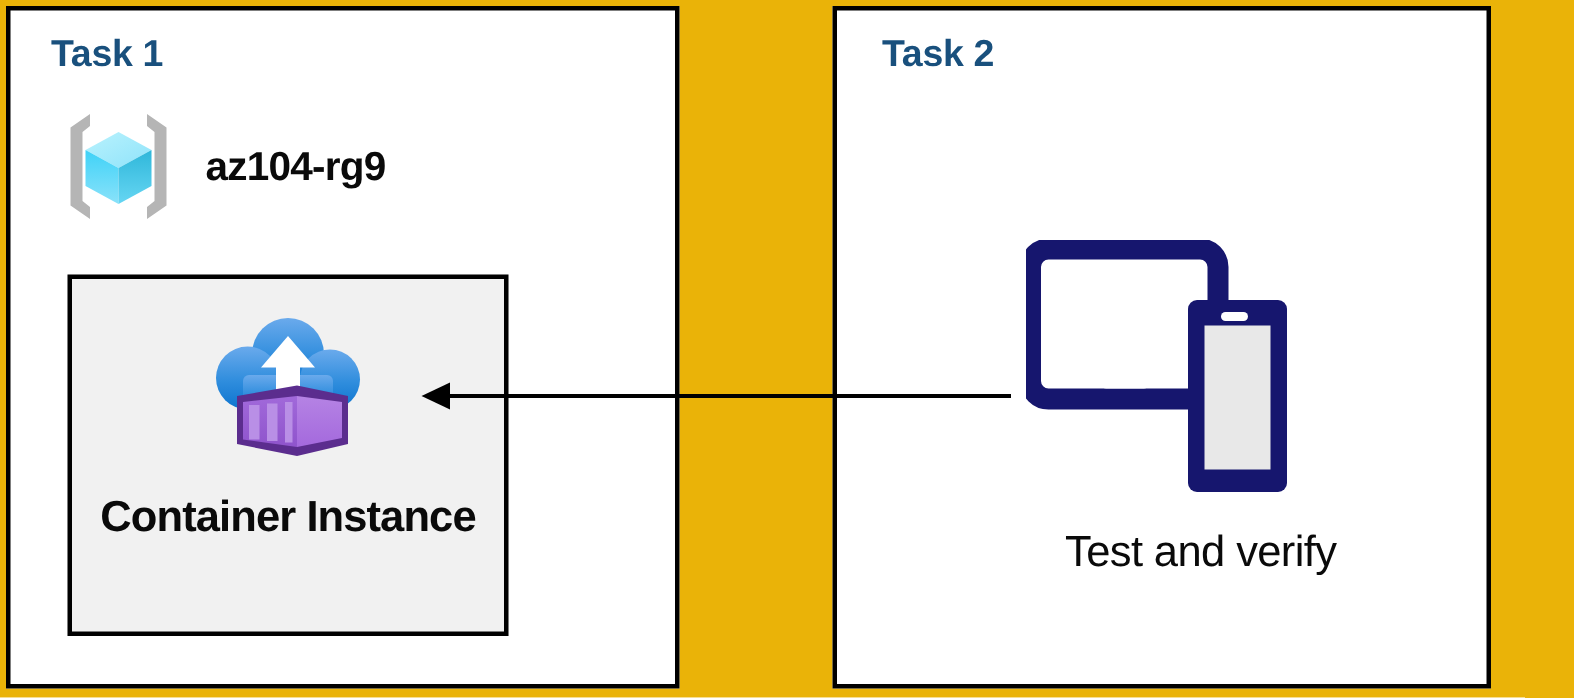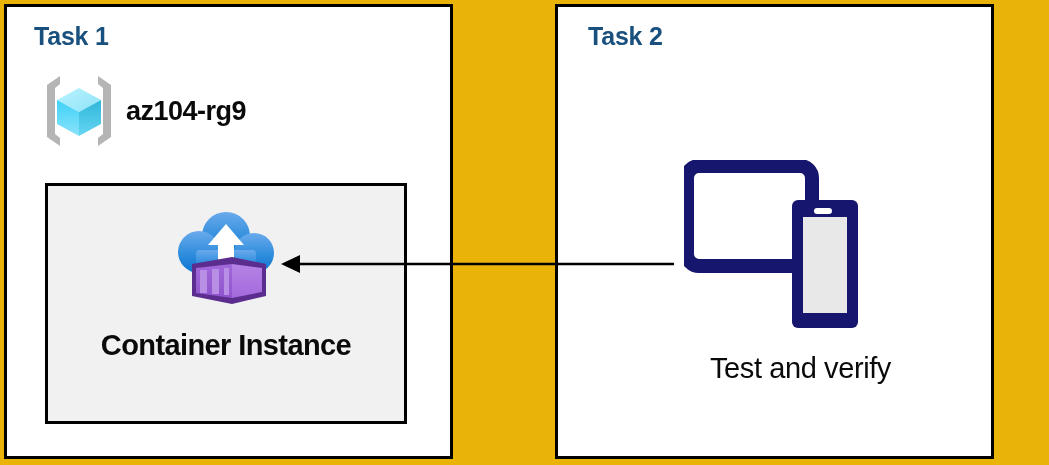--- a/index.html
+++ b/index.html
@@ -39,38 +39,38 @@
   #title-task1 { left: 27px; top: 15px; }
   #title-task2 { left: 30px; top: 15px; }
 
   
   #rg-row {
     position: absolute;
     left: 30px;
     top: 62px;
     display: flex;
     align-items: center;
-    gap: 5px;
+    gap: 16px;
   }
   #rg-icon { width: 84px; height: 84px; display: block; }
   #rg-label {
     font-size: 27px;
     font-weight: bold;
     color: #0a0a0a;
     letter-spacing: -0.5px;
     white-space: nowrap;
   }
 
   
   #aci-box {
     position: absolute;
     box-sizing: border-box;
     left: 38px;
     top: 176px;
-    width: 362px;
+    width: 294px;
     height: 241px;
     background: #f1f1f1;
     border: 3px solid #000000;
   }
   #aci-icon {
     position: absolute;
     left: 50%;
     transform: translateX(-50%);
     top: 22px;
     width: 104px;

